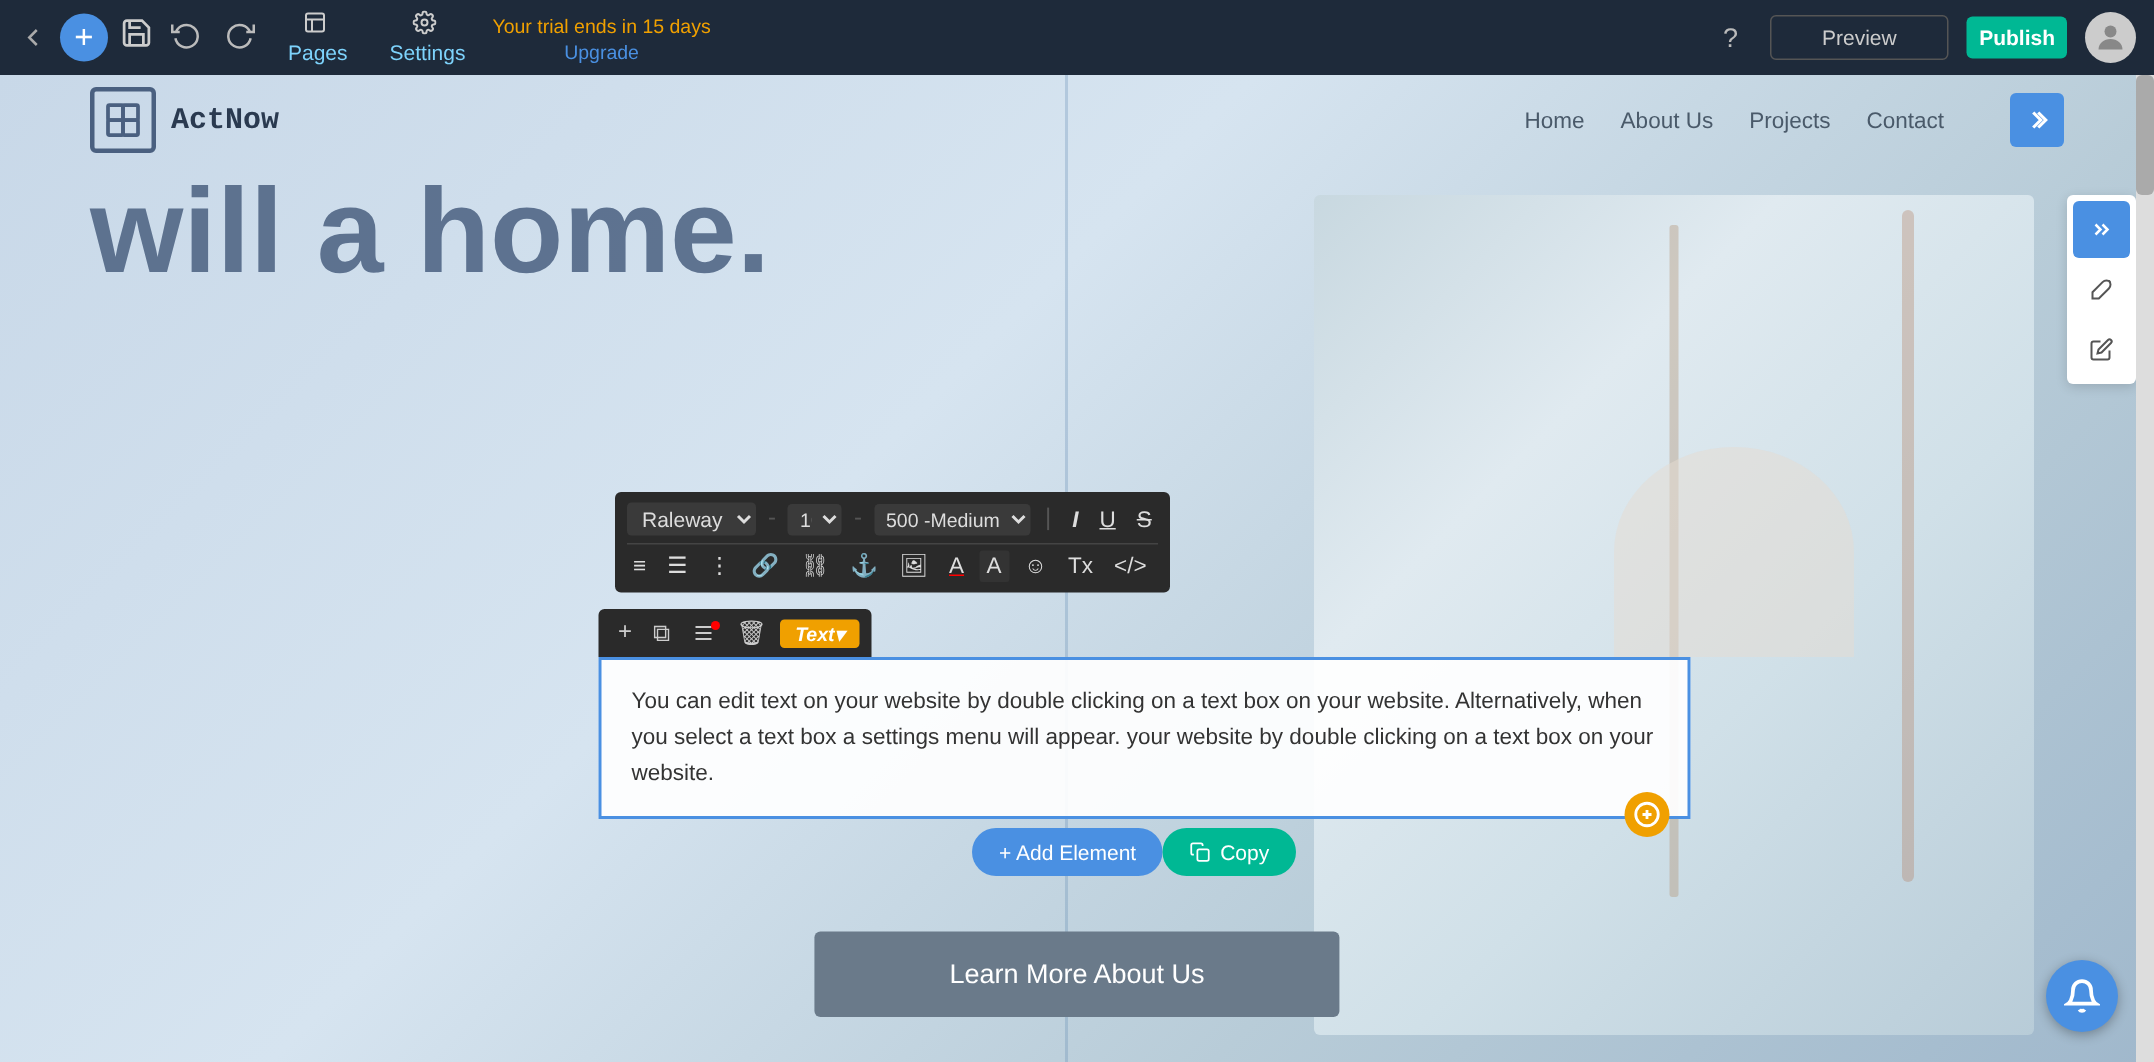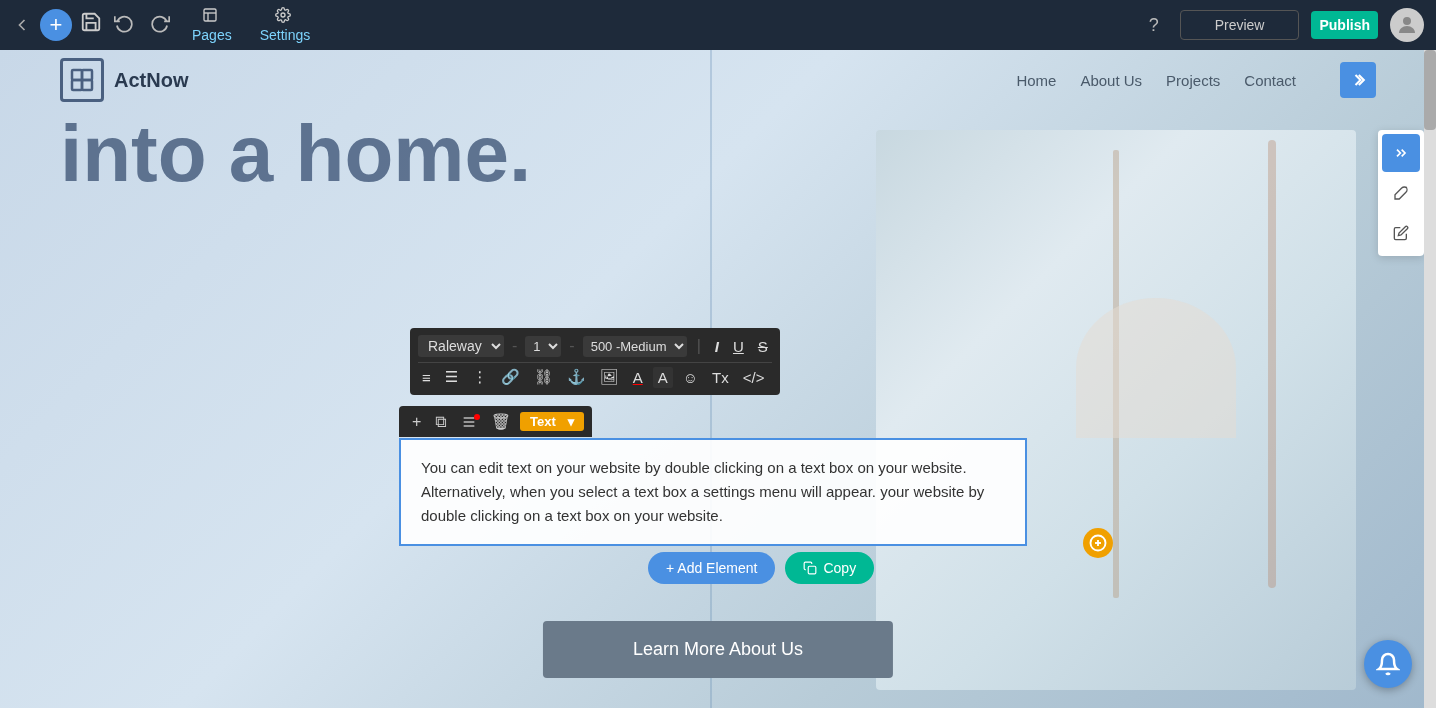--- a/index.html
+++ b/index.html
@@ -103,21 +103,21 @@
       align-items: center;
       gap: 10px;
     }
     .logo-icon {
       width: 44px; height: 44px;
       border: 3px solid #4a6080;
       border-radius: 4px;
       display: flex; align-items: center; justify-content: center;
       color: #4a6080; font-size: 20px;
     }
-    .logo-text { color: #2a3a50; font-size: 20px; font-weight: 600; }
+    .logo-text { color: #2a3a50; font-size: 20px; font-weight: 600; font-family: Liberation Mono, monospace; }
     .site-nav-links {
       display: flex; gap: 24px; margin-left: auto; align-items: center;
     }
     .site-nav-link {
       color: #4a5a6a; font-size: 15px; cursor: pointer; background: none; border: none;
     }
     .site-nav-right-btn {
       background: #4a90e2; width: 36px; height: 36px; border-radius: 4px;
       display: flex; align-items: center; justify-content: center; cursor: pointer; margin-left: 20px;
     }
@@ -209,45 +209,44 @@
       display: flex; align-items: center; justify-content: center;
     }
     .elem-btn.red-dot { position: relative; }
     .elem-btn.red-dot::after {
       content: ''; position: absolute; top: 2px; right: 2px;
       width: 6px; height: 6px; background: red; border-radius: 50%;
     }
     .elem-type-badge {
       background: #f0a000; color: #fff; font-size: 13px; font-weight: 600;
       padding: 2px 10px; border-radius: 3px; cursor: pointer;
-      display: flex; align-items: center; gap: 12px;
+      display: flex; align-items: center; gap: 0; font-style: italic;
     }
 
     
     .text-content-box {
       position: absolute;
       top: 388px;
       left: 399px;
-      width: 628px;
+      width: 728px;
       background: rgba(255,255,255,0.92);
       padding: 16px 20px;
       font-size: 15px;
       color: #333;
       line-height: 1.6;
       z-index: 49;
       border: 2px solid #4a90e2;
     }
 
     
     .action-buttons {
       position: absolute;
       top: 502px;
       left: 648px;
       display: flex;
-      gap: 10px;
       z-index: 52;
     }
     .add-element-btn {
       background: #4a90e2; color: #fff; border: none; border-radius: 20px;
       padding: 8px 18px; font-size: 14px; cursor: pointer; display: flex; align-items: center; gap: 6px;
     }
     .copy-btn {
       background: #00b894; color: #fff; border: none; border-radius: 20px;
       padding: 8px 18px; font-size: 14px; cursor: pointer; display: flex; align-items: center; gap: 6px;
     }
@@ -362,20 +361,24 @@
     </button>
     <button class="nav-pill">
       <svg width="16" height="16" viewBox="0 0 24 24" fill="none" stroke="#ccc" stroke-width="2">
         <circle cx="12" cy="12" r="3"></circle>
         <path d="M19.4 15a1.65 1.65 0 0 0 .33 1.82l.06.06a2 2 0 0 1-2.83 2.83l-.06-.06a1.65 1.65 0 0 0-1.82-.33 1.65 1.65 0 0 0-1 1.51V21a2 2 0 0 1-4 0v-.09A1.65 1.65 0 0 0 9 19.4a1.65 1.65 0 0 0-1.82.33l-.06.06a2 2 0 0 1-2.83-2.83l.06-.06A1.65 1.65 0 0 0 4.68 15a1.65 1.65 0 0 0-1.51-1H3a2 2 0 0 1 0-4h.09A1.65 1.65 0 0 0 4.6 9a1.65 1.65 0 0 0-.33-1.82l-.06-.06a2 2 0 0 1 2.83-2.83l.06.06A1.65 1.65 0 0 0 9 4.68a1.65 1.65 0 0 0 1-1.51V3a2 2 0 0 1 4 0v.09a1.65 1.65 0 0 0 1 1.51 1.65 1.65 0 0 0 1.82-.33l.06-.06a2 2 0 0 1 2.83 2.83l-.06.06A1.65 1.65 0 0 0 19.4 9a1.65 1.65 0 0 0 1.51 1H21a2 2 0 0 1 0 4h-.09a1.65 1.65 0 0 0-1.51 1z"></path>
       </svg>
       <span>Settings</span>
     </button>
   </div>
 
+  <div class="trial-notice">
+    <span class="trial-text">Your trial ends in 15 days</span>
+    <a class="upgrade-link">Upgrade</a>
+  </div>
 
   <div class="toolbar-right">
     <button class="help-btn">
       <span>?</span>
     </button>
     <button class="preview-btn">Preview</button>
     <button class="publish-btn">Publish</button>
     <div class="avatar">
       <svg width="24" height="24" viewBox="0 0 24 24" fill="#888">
         <circle cx="12" cy="8" r="4"></circle>
@@ -417,21 +420,21 @@
       <div class="site-nav-right-btn">
         <svg width="20" height="20" viewBox="0 0 24 24" fill="none" stroke="#fff" stroke-width="2.5">
           <polyline points="9 18 15 12 9 6"></polyline>
           <polyline points="13 18 19 12 13 6"></polyline>
         </svg>
       </div>
     </div>
   </div>
 
   <div class="hero-headline">
-    <div>into a home.</div>
+    <div>will a home.</div>
   </div>
 
   <div class="right-panel">
     <button class="right-panel-btn active">
       <svg width="16" height="16" viewBox="0 0 24 24" fill="none" stroke="#fff" stroke-width="2.5">
         <polyline points="13 17 18 12 13 7"></polyline>
         <polyline points="6 17 11 12 6 7"></polyline>
       </svg>
     </button>
     <button class="right-panel-btn">

